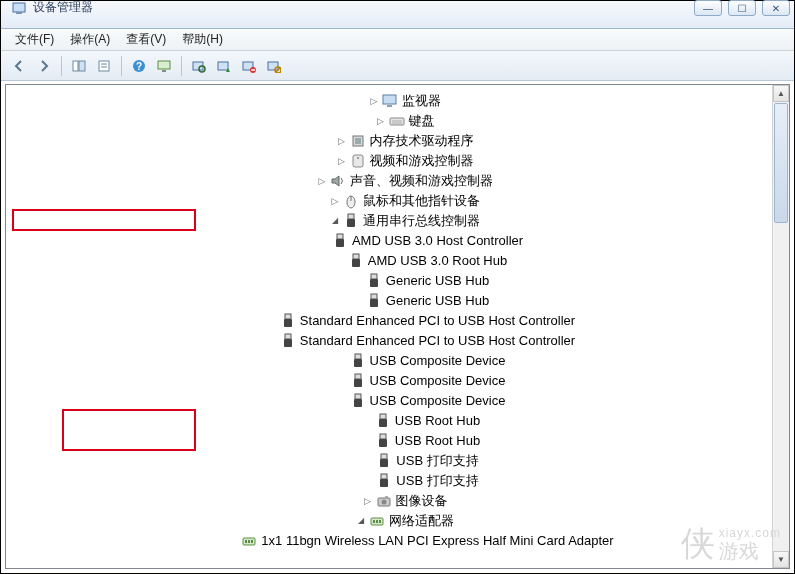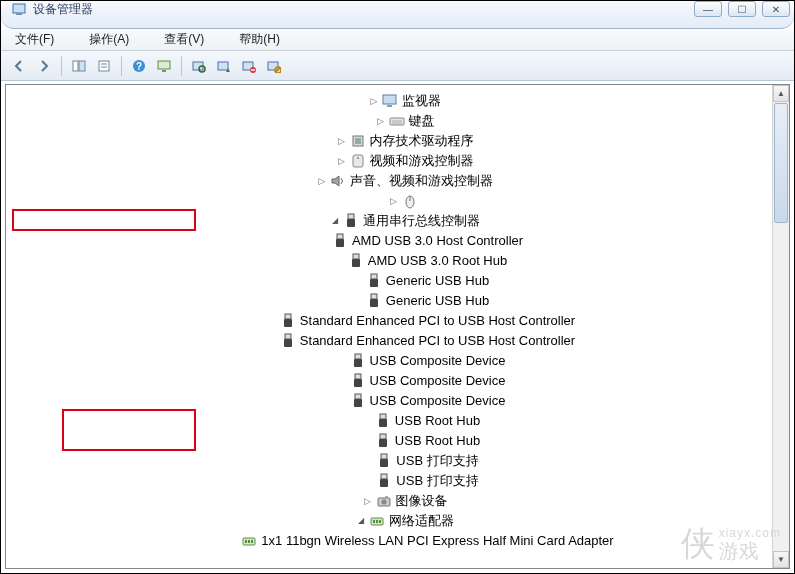--- a/index.html
+++ b/index.html
@@ -1,23 +1,23 @@
 <!DOCTYPE html>
 <html><head>
 <meta charset="utf-8">
 <style>
 * { box-sizing: border-box; margin: 0; padding: 0; }
 body { font-family: "Microsoft YaHei", "SimSun", Tahoma, sans-serif; font-size: 12px; background: #fff; }
 .window { width: 795px; height: 574px; border: 1px solid #000; position: relative; background: #fff; }
-.titlebar { height: 28px; background: linear-gradient(#f6f9fd, #e4ecf7); border-bottom: 1px solid #9fb6cd; display: flex; align-items: flex-start; padding: 0 4px; border-radius: 13px; }
+.titlebar { height: 28px; background: linear-gradient(#f6f9fd, #e4ecf7); border-bottom: 1px solid #9fb6cd; display: flex; align-items: flex-end; padding: 12px 4px; }
 .titlebar .app-icon { width: 16px; height: 16px; margin: 0 6px; }
 .titlebar .title { flex: 1; color: #2b3c5a; font-size: 12px; }
 .winbtns { display: flex; gap: 6px; }
 .winbtn { width: 28px; height: 16px; border: 1px solid #8fa9c9; border-radius: 3px; background: linear-gradient(#fdfefe,#dbe7f3); display: flex; align-items: center; justify-content: center; font-size: 10px; color: #37546f; cursor: default; }
-.menubar { height: 22px; background: linear-gradient(#f8fafb,#eef2f6); border-bottom: 1px solid #c8d0d8; display: flex; align-items: center; padding: 0 6px; gap: 19px; }
+.menubar { height: 22px; background: linear-gradient(#f8fafb,#eef2f6); border-bottom: 1px solid #c8d0d8; display: flex; align-items: center; padding: 0 6px; gap: 0; }
 .menuitem { padding: 2px 8px; color: #222; border-radius: 2px; }
 .toolbar { height: 30px; background: linear-gradient(#f4f8fc,#e3ebf4); border-bottom: 1px solid #b8c7d6; display: flex; align-items: center; padding: 0 6px; gap: 1px; }
 .tbtn { width: 24px; height: 24px; display: flex; align-items: center; justify-content: center; border: 1px solid transparent; border-radius: 2px; }
 .tsep { width: 1px; height: 20px; background: #b8c7d6; margin: 0 4px; }
 .content { position: absolute; top: 83px; left: 4px; right: 4px; bottom: 4px; border: 1px solid #828790; background: #fff; overflow: hidden; }
 .tree { padding: 6px 4px; font-size: 13px; line-height: 20px; color: #000; font-family: "SimSun", Tahoma, sans-serif; }
 .row { display: flex; align-items: center; height: 20px; white-space: nowrap; position: relative; justify-content: center; }
 .indent { display: inline-block; }
 .arrow { width: 12px; height: 12px; display: inline-flex; align-items: center; justify-content: center; margin-right: 2px; }
 .arrow.closed::before { content: "▷"; font-size: 9px; color: #6a6a6a; }
@@ -186,20 +186,21 @@
         </div>
         <div class="row">
           <span class="indent" style="width:14px"></span>
           <span class="arrow closed"></span>
           <span class="devicon">
             <svg width="16" height="16">
               <ellipse cx="8" cy="9" rx="4" ry="6" fill="#eee" stroke="#777"></ellipse>
               <line x1="8" y1="3" x2="8" y2="8" stroke="#777"></line>
             </svg>
           </span>
+          <span class="label">鼠标和其他指针设备</span>
         </div>
         <div class="row">
           <span class="indent" style="width:14px"></span>
           <span class="arrow open"></span>
           <span class="devicon">
             <svg width="16" height="16">
               <rect x="5" y="1" width="6" height="5" fill="#ddd" stroke="#555"></rect>
               <rect x="4" y="6" width="8" height="8" rx="1" fill="#444"></rect>
             </svg>
           </span>

